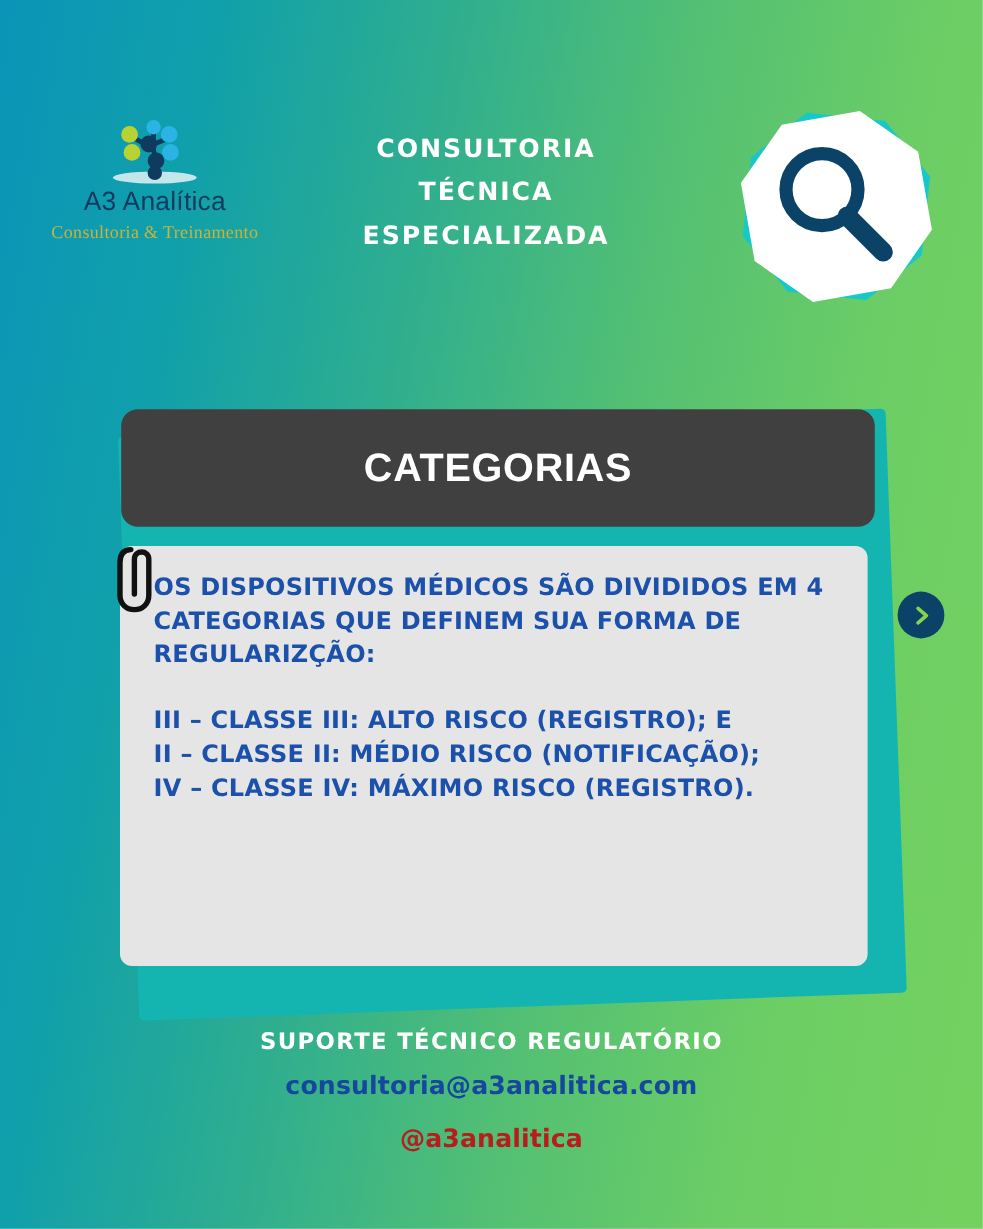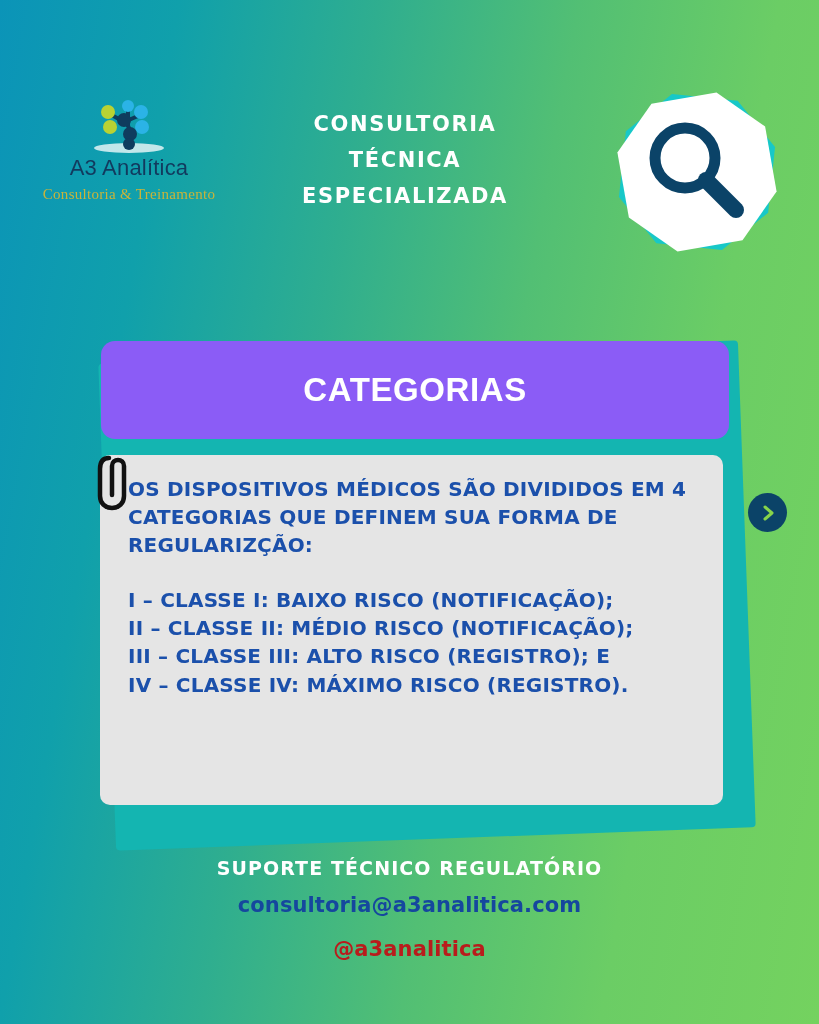--- a/index.html
+++ b/index.html
@@ -100,21 +100,21 @@
     transform: rotate(-2.1deg);
   }
 
   
   .banner {
     position: absolute;
     left: 101px;
     top: 341px;
     width: 628px;
     height: 98px;
-    background: #8b5cf6;
+    background: #404040;
     border-radius: 14px;
     display: flex;
     align-items: center;
     justify-content: center;
   }
 
   .banner-title {
     color: #ffffff;
     font-family: "Liberation Sans", sans-serif;
     font-size: 33px;
@@ -265,23 +265,22 @@
 <div class="banner">
   <div class="banner-title">CATEGORIAS</div>
 </div>
 
 <div class="card">
   <div class="card-body">
     <div class="intro-line">OS DISPOSITIVOS MÉDICOS SÃO DIVIDIDOS EM 4
 CATEGORIAS QUE DEFINEM SUA FORMA DE
 REGULARIZÇÃO:</div>
     <ul class="class-list">
-      <li>I – CLASSE I: BAIXO RISCO (NOTIFICAÇÃO);</li>
+      <li>III – CLASSE III: ALTO RISCO (REGISTRO); E</li>
       <li>II – CLASSE II: MÉDIO RISCO (NOTIFICAÇÃO);</li>
-      <li>III – CLASSE III: ALTO RISCO (REGISTRO); E</li>
       <li>IV – CLASSE IV: MÁXIMO RISCO (REGISTRO).</li>
     </ul>
   </div>
 </div>
 
 <div class="paperclip">
   <svg width="40" height="62" viewBox="0 0 40 62">
     <path d="M12 6 C5 6 3 11 3 17 L3 44 C3 51 8 56 15 56 C22 56 27 51 27 44 L27 14
              C27 10 24 8 21 8 C18 8 15 10 15 14 L15 43" fill="none" stroke="#111111" stroke-width="4.5" stroke-linecap="round" stroke-linejoin="round"></path>
   </svg>

